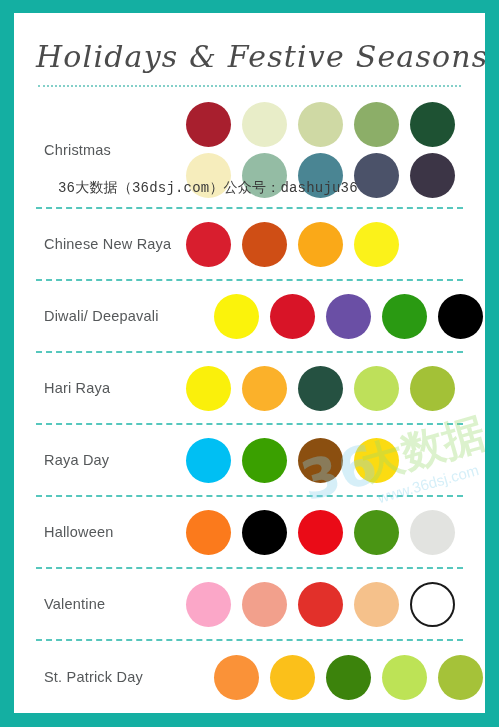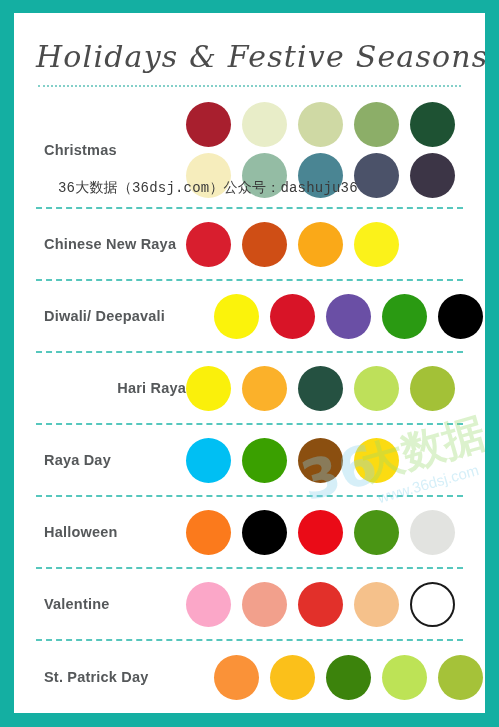--- a/index.html
+++ b/index.html
@@ -68,21 +68,20 @@
     height:2px;
     border-bottom:2px dotted #6fc8c0;
     opacity:.85;
   }
 
   
   #rows{
     position:relative;
     margin:0 22px;
     z-index:2;
-    font-weight:bold;
   }
   .row{
     position:relative;
     display:flex;
     align-items:center;
     border-bottom:2px dashed #56c7bd;
     box-sizing:border-box;
   }
   .row:last-child{border-bottom:none;}
   .row-label{
@@ -169,21 +168,21 @@
           <div class="swatch-area">
             <div class="swatch-line">
               <div class="dot" style="background: rgb(251, 243, 11);"></div>
               <div class="dot" style="background: rgb(216, 20, 39);"></div>
               <div class="dot" style="background: rgb(106, 79, 165);"></div>
               <div class="dot" style="background: rgb(42, 154, 18);"></div>
               <div class="dot" style="background: rgb(0, 0, 0);"></div>
             </div>
           </div>
         </div>
-        <div class="row" style="height: 72px; text-align: right;">
+        <div class="row" style="height: 72px;">
           <div class="row-label">Hari Raya</div>
           <div class="swatch-area">
             <div class="swatch-line">
               <div class="dot" style="background: rgb(250, 240, 11);"></div>
               <div class="dot" style="background: rgb(251, 177, 42);"></div>
               <div class="dot" style="background: rgb(37, 81, 65);"></div>
               <div class="dot" style="background: rgb(190, 224, 90);"></div>
               <div class="dot" style="background: rgb(163, 193, 55);"></div>
             </div>
           </div>

